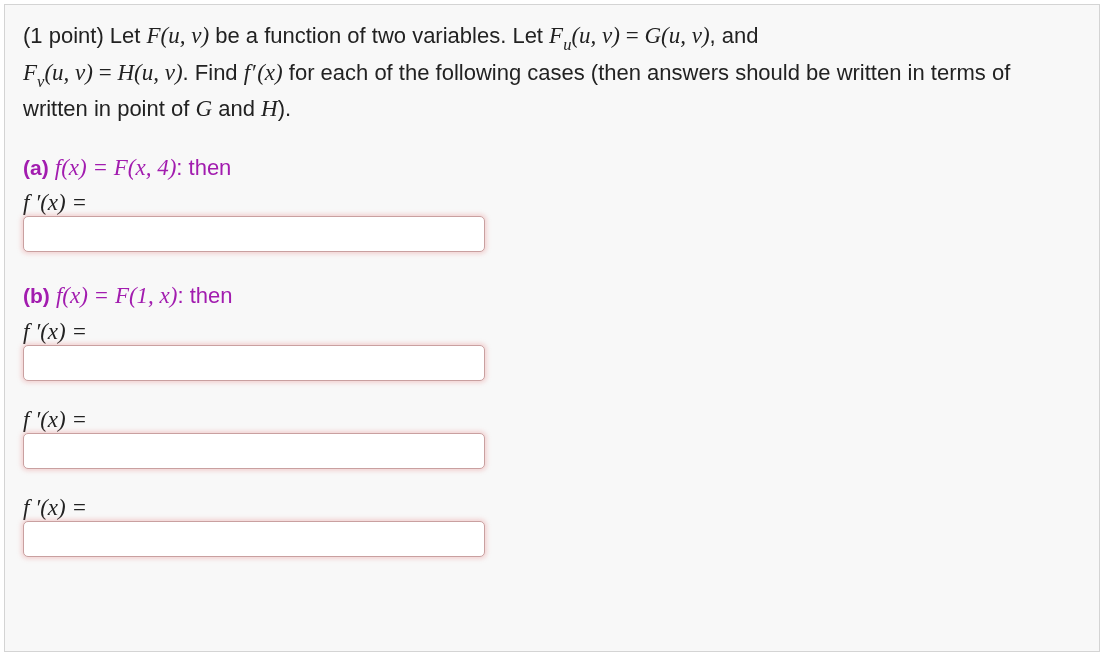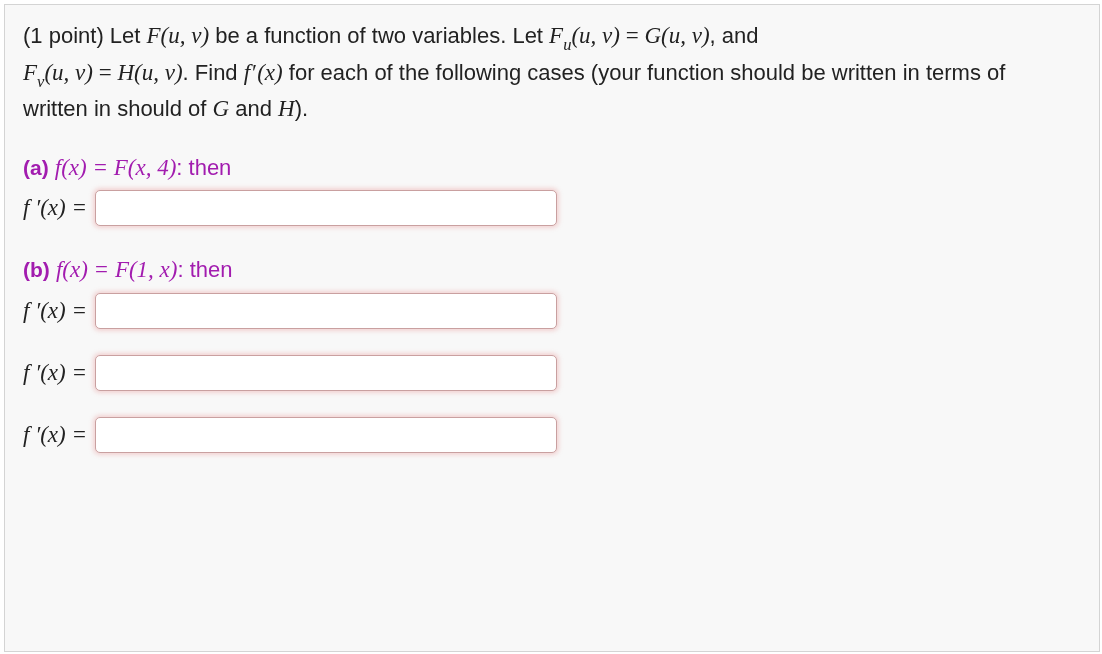--- a/index.html
+++ b/index.html
@@ -50,22 +50,22 @@
     font-size: 22px;
     color: #a21caf;
     line-height: 1.6;
   }
   .part-label b {
     font-weight: bold;
     font-size: 21px;
   }
   .answer-line {
     display: flex;
-    align-items: center;
     margin-top: 4px;
+    flex-direction: column;
   }
   .answer-prefix {
     font-family: "Times New Roman", Times, serif;
     font-style: italic;
     font-size: 23px;
     color: #222;
     margin-right: 8px;
     white-space: nowrap;
   }
   input.answer-input {
@@ -80,22 +80,22 @@
     outline: none;
   }
 </style>
 </head>
 <body>
 
 <div class="problem-container">
 
   <div class="problem-text">
     <span>(1 point) </span><span>Let </span><span class="math">F(u, v)</span><span> be a function of two variables. Let </span><span class="math"><span>F</span><span class="sub">u</span><span>(u, v)</span></span><span class="mathup"> = </span><span class="math">G(u, v)</span><span>, and </span><br>
-    <span class="math"><span>F</span><span class="sub">v</span><span>(u, v)</span></span><span class="mathup"> = </span><span class="math">H(u, v)</span><span>. Find </span><span class="math"><span>f</span><span class="mathup" style="padding-left:2px;">′</span><span>(x)</span></span><span> for each of the following cases (your function should be written in terms of </span><br>
-    <span>written in should of </span><span class="math">G</span><span> and </span><span class="math">H</span><span>).</span>
+    <span class="math"><span>F</span><span class="sub">v</span><span>(u, v)</span></span><span class="mathup"> = </span><span class="math">H(u, v)</span><span>. Find </span><span class="math"><span>f</span><span class="mathup" style="padding-left:2px;">′</span><span>(x)</span></span><span> for each of the following cases (then answers should be written in terms of </span><br>
+    <span>written in point of </span><span class="math">G</span><span> and </span><span class="math">H</span><span>).</span>
   </div>
 
   <div class="part">
     <div class="part-label">
       <b>(a)</b>
       <span class="math"> <span>f(x) = F(x, 4)</span></span><span>: then</span>
     </div>
     <div class="answer-line">
       <span class="answer-prefix">f ′(x) =</span>
       <input type="text" class="answer-input" style="">

